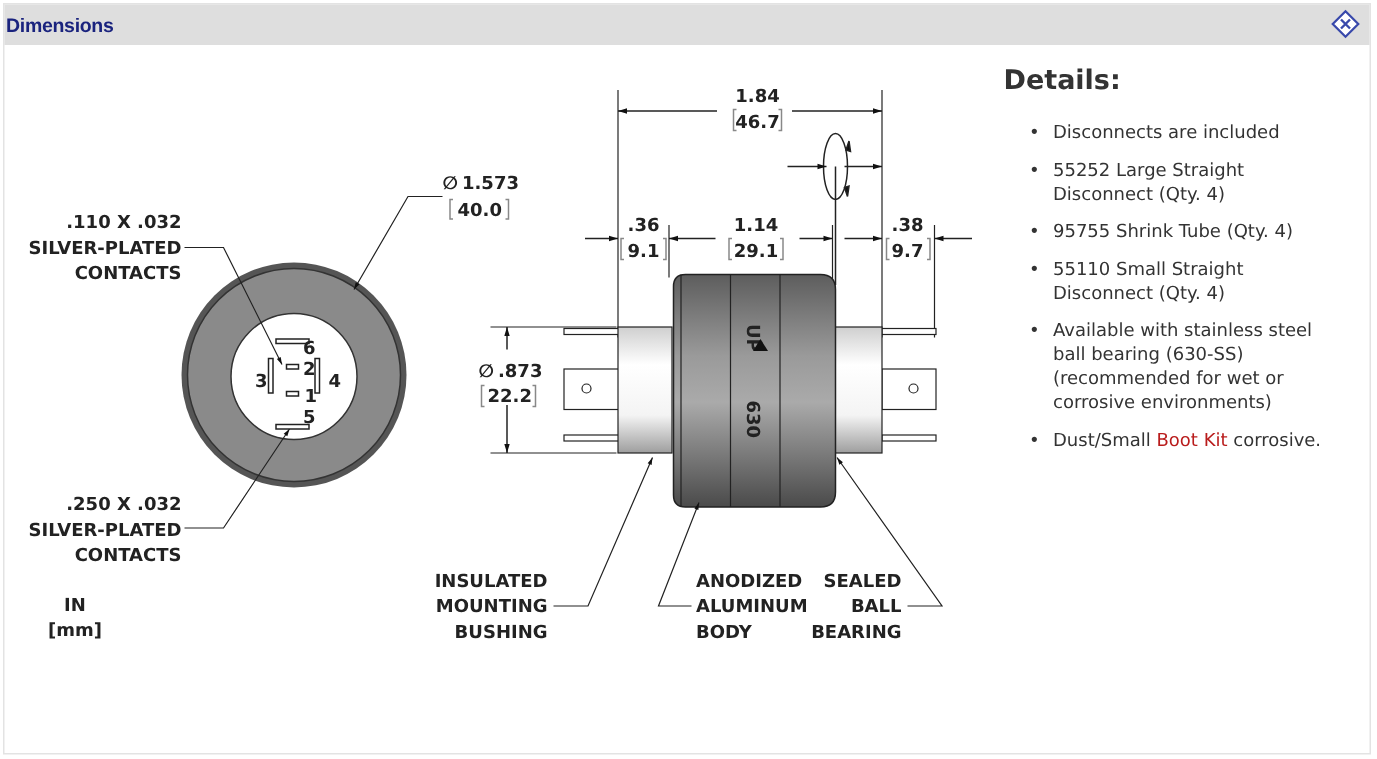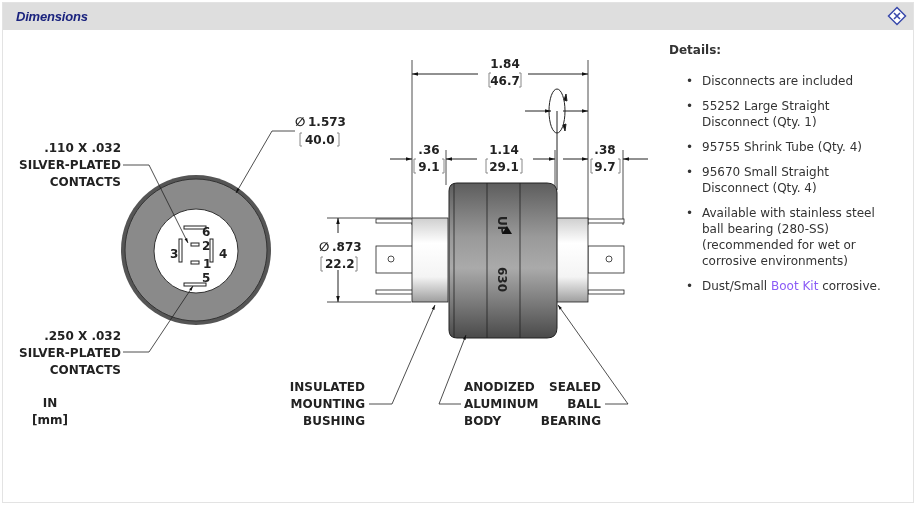--- a/index.html
+++ b/index.html
@@ -1,27 +1,27 @@
 <!DOCTYPE html>
 <html><head>
 <meta charset="utf-8">
 <style>
   html, body { margin:0; padding:0; background:#fff; }
   body { width:918px; height:506px; position:relative; overflow:hidden; font-family:"Liberation Sans", sans-serif; }
   .panel { position:absolute; left:2px; top:2px; width:912px; height:501px; border:1px solid #e3e3e3; box-sizing:border-box; background:#fff; }
   .panel-header { position:absolute; left:0; top:0; right:0; height:27px; background:#dedede; }
-  .panel-title { position:absolute; left:13px; top:6px; font-size:13px; font-weight:bold; color:#1a237e; letter-spacing:-0.2px;font-style:italic; }
+  .panel-title { position:absolute; left:1px; top:6px; font-size:13px; font-weight:bold; color:#1a237e; letter-spacing:-0.2px; }
   .collapse-btn { position:absolute; right:6px; top:3px; width:20px; height:20px; cursor:pointer; }
   .drawing { position:absolute; left:0; top:27px; width:660px; height:430px; }
   .details { position:absolute; left:666px; top:40px; width:245px; font-family:"DejaVu Sans", sans-serif; color:#333; }
-  .details-title { font-size:12px; font-weight:bold; margin:0 0 15px 0; color:#333; }
+  .details-title { font-size:18px; font-weight:bold; margin:0 0 15px 0; color:#333; }
   .details ul { margin:16px; padding:0 0 0 17px; list-style:none; }
   .details li { font-size:12px; line-height:16px; margin-bottom:9px; position:relative; }
   .details li::before { content:"•"; position:absolute; left:-16px; top:0; font-size:12px; }
-  .boot-link { color:#8b5cf6; text-decoration:none; cursor:pointer; }
+  .boot-link { color:#b91c1c; text-decoration:none; cursor:pointer; }
   .lbl { font-family:"DejaVu Sans", sans-serif; font-weight:bold; font-size:12px; fill:#222; }
   .dim { font-family:"DejaVu Sans", sans-serif; font-weight:bold; font-size:12px; fill:#222; }
 </style>
 </head>
 <body>
 
 <div class="panel">
   <div class="panel-header">
     <div class="panel-title">Dimensions</div>
     <div class="collapse-btn">
@@ -192,20 +192,20 @@
       <text class="lbl" x="598" y="378" text-anchor="end">BALL</text>
       <text class="lbl" x="598" y="395" text-anchor="end">BEARING</text>
       <polyline points="602,374 625,374 555,275" fill="none" stroke="#222" stroke-width="0.8" marker-end="url(#arr)"></polyline>
     </g>
   </svg>
 
   <div class="details">
     <div class="details-title">Details:</div>
     <ul>
       <li>Disconnects are included</li>
-      <li>55252 Large Straight Disconnect (Qty. 1)</li>
+      <li>55252 Large Straight Disconnect (Qty. 4)</li>
       <li>95755 Shrink Tube (Qty. 4)</li>
-      <li>95670 Small Straight Disconnect (Qty. 4)</li>
-      <li>Available with stainless steel ball bearing (280-SS) (recommended for wet or corrosive environments)</li>
+      <li>55110 Small Straight Disconnect (Qty. 4)</li>
+      <li>Available with stainless steel ball bearing (630-SS) (recommended for wet or corrosive environments)</li>
       <li><span>Dust/Small </span><a class="boot-link">Boot Kit</a><span> corrosive.</span></li>
     </ul>
   </div>
 </div>
 
 </body></html>

